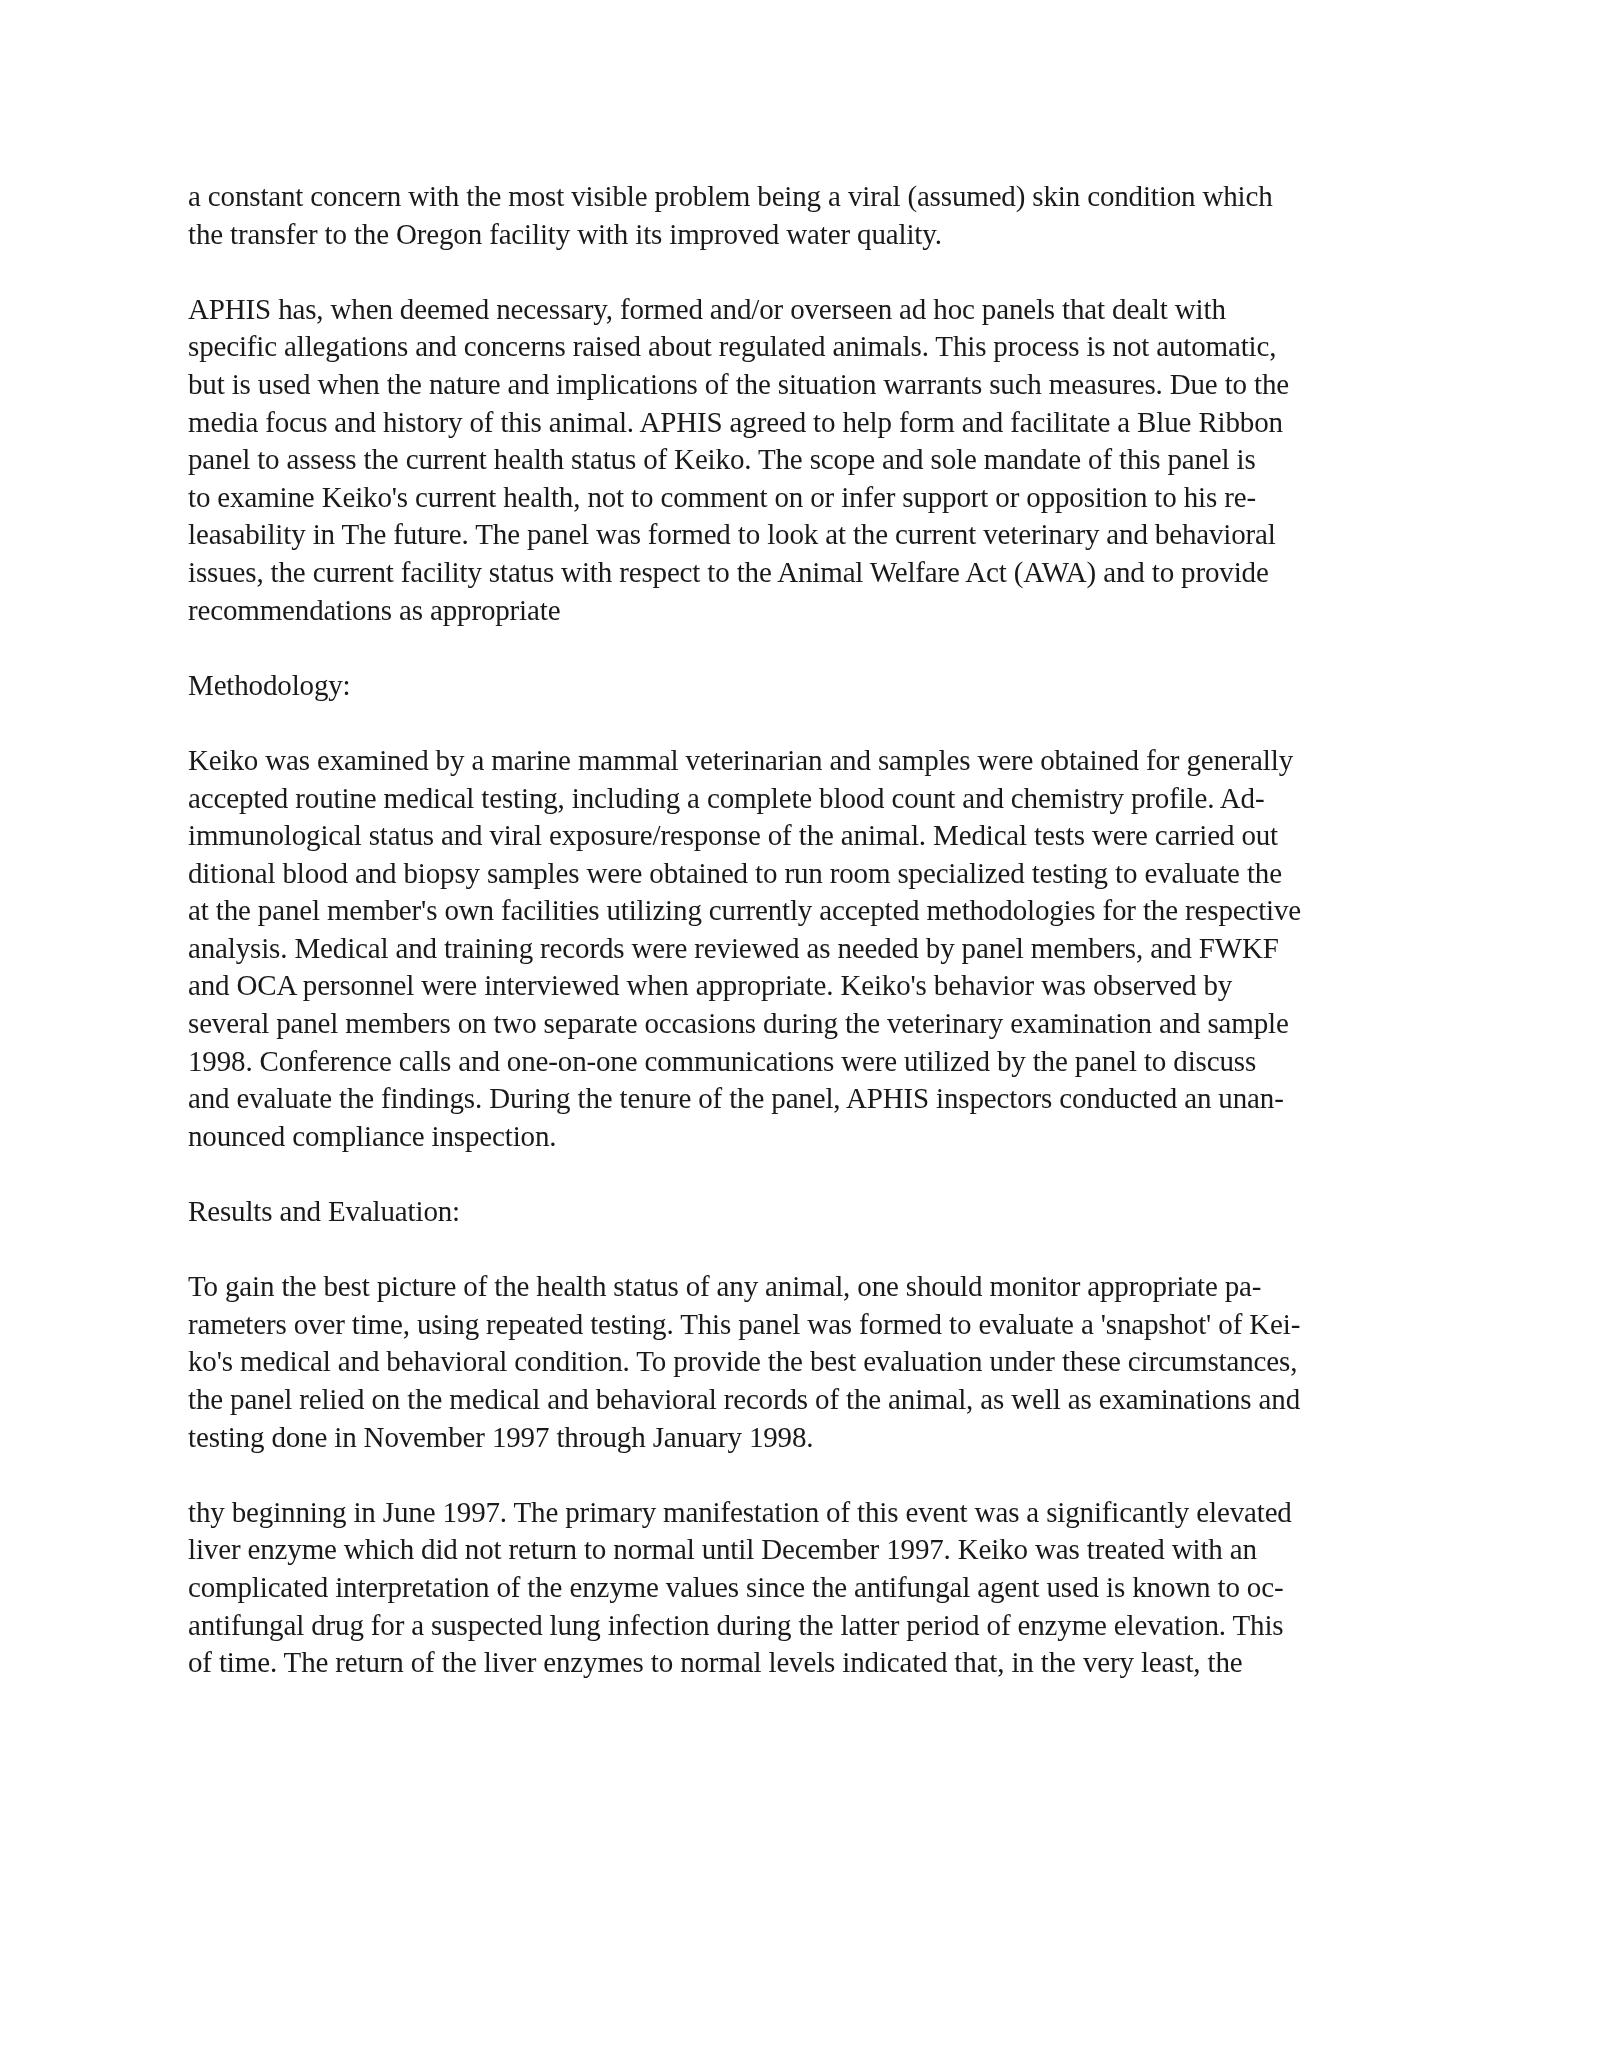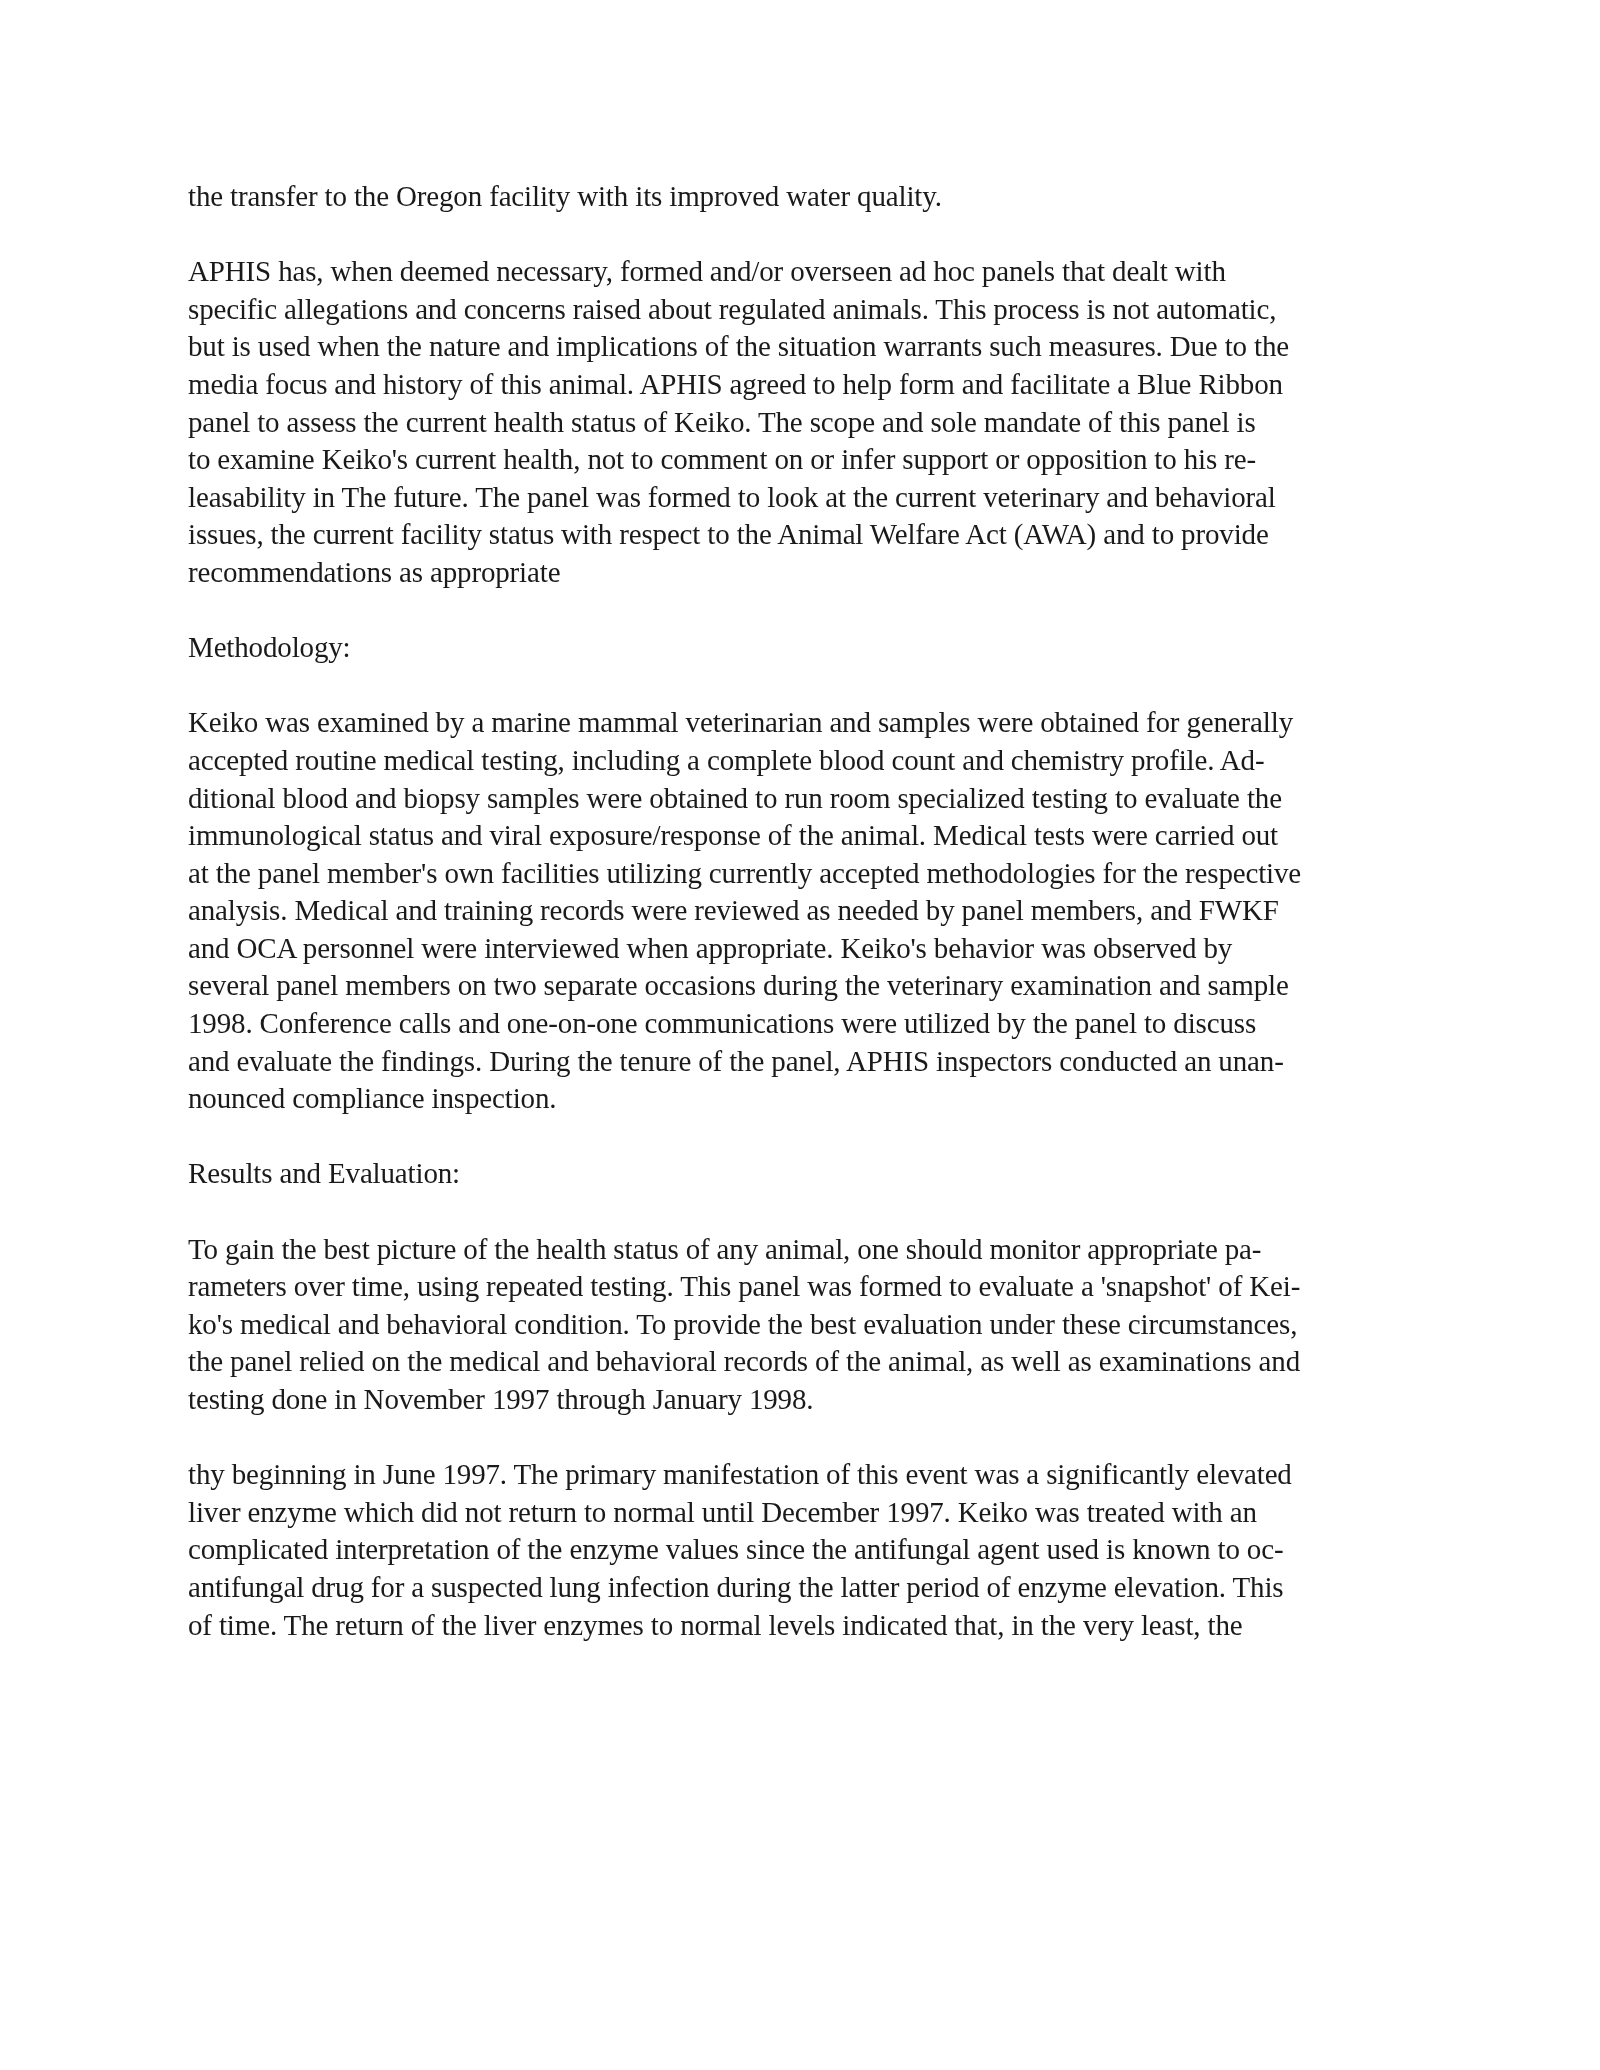--- a/index.html
+++ b/index.html
@@ -34,20 +34,21 @@
     .heading {
       margin: 0 0 37.6px 0;
     }
   </style>
 </head>
 <body>
 
 <div class="page">
 
   <div class="para">
+    <div class="line">a constant concern with the most visible problem being a viral (assumed) skin condition which</div>
     <div class="line">the transfer to the Oregon facility with its improved water quality.</div>
   </div>
 
   <div class="para">
     <div class="line">APHIS has, when deemed necessary, formed and/or overseen ad hoc panels that dealt with</div>
     <div class="line">specific allegations and concerns raised about regulated animals. This process is not automatic,</div>
     <div class="line">but is used when the nature and implications of the situation warrants such measures. Due to the</div>
     <div class="line">media focus and history of this animal. APHIS agreed to help form and facilitate a Blue Ribbon</div>
     <div class="line">panel to assess the current health status of Keiko. The scope and sole mandate of this panel is</div>
     <div class="line">to examine Keiko's current health, not to comment on or infer support or opposition to his re-</div>
@@ -56,22 +57,22 @@
     <div class="line">recommendations as appropriate</div>
   </div>
 
   <div class="heading">
     <div class="line">Methodology:</div>
   </div>
 
   <div class="para">
     <div class="line">Keiko was examined by a marine mammal veterinarian and samples were obtained for generally</div>
     <div class="line">accepted routine medical testing, including a complete blood count and chemistry profile. Ad-</div>
+    <div class="line">immunological status and viral exposure/response of the animal. Medical tests were carried out</div>
     <div class="line">ditional blood and biopsy samples were obtained to run room specialized testing to evaluate the</div>
-    <div class="line">immunological status and viral exposure/response of the animal. Medical tests were carried out</div>
     <div class="line">at the panel member's own facilities utilizing currently accepted methodologies for the respective</div>
     <div class="line">analysis. Medical and training records were reviewed as needed by panel members, and FWKF</div>
     <div class="line">and OCA personnel were interviewed when appropriate. Keiko's behavior was observed by</div>
     <div class="line">several panel members on two separate occasions during the veterinary examination and sample</div>
     <div class="line">1998. Conference calls and one-on-one communications were utilized by the panel to discuss</div>
     <div class="line">and evaluate the findings. During the tenure of the panel, APHIS inspectors conducted an unan-</div>
     <div class="line">nounced compliance inspection.</div>
   </div>
 
   <div class="heading">

